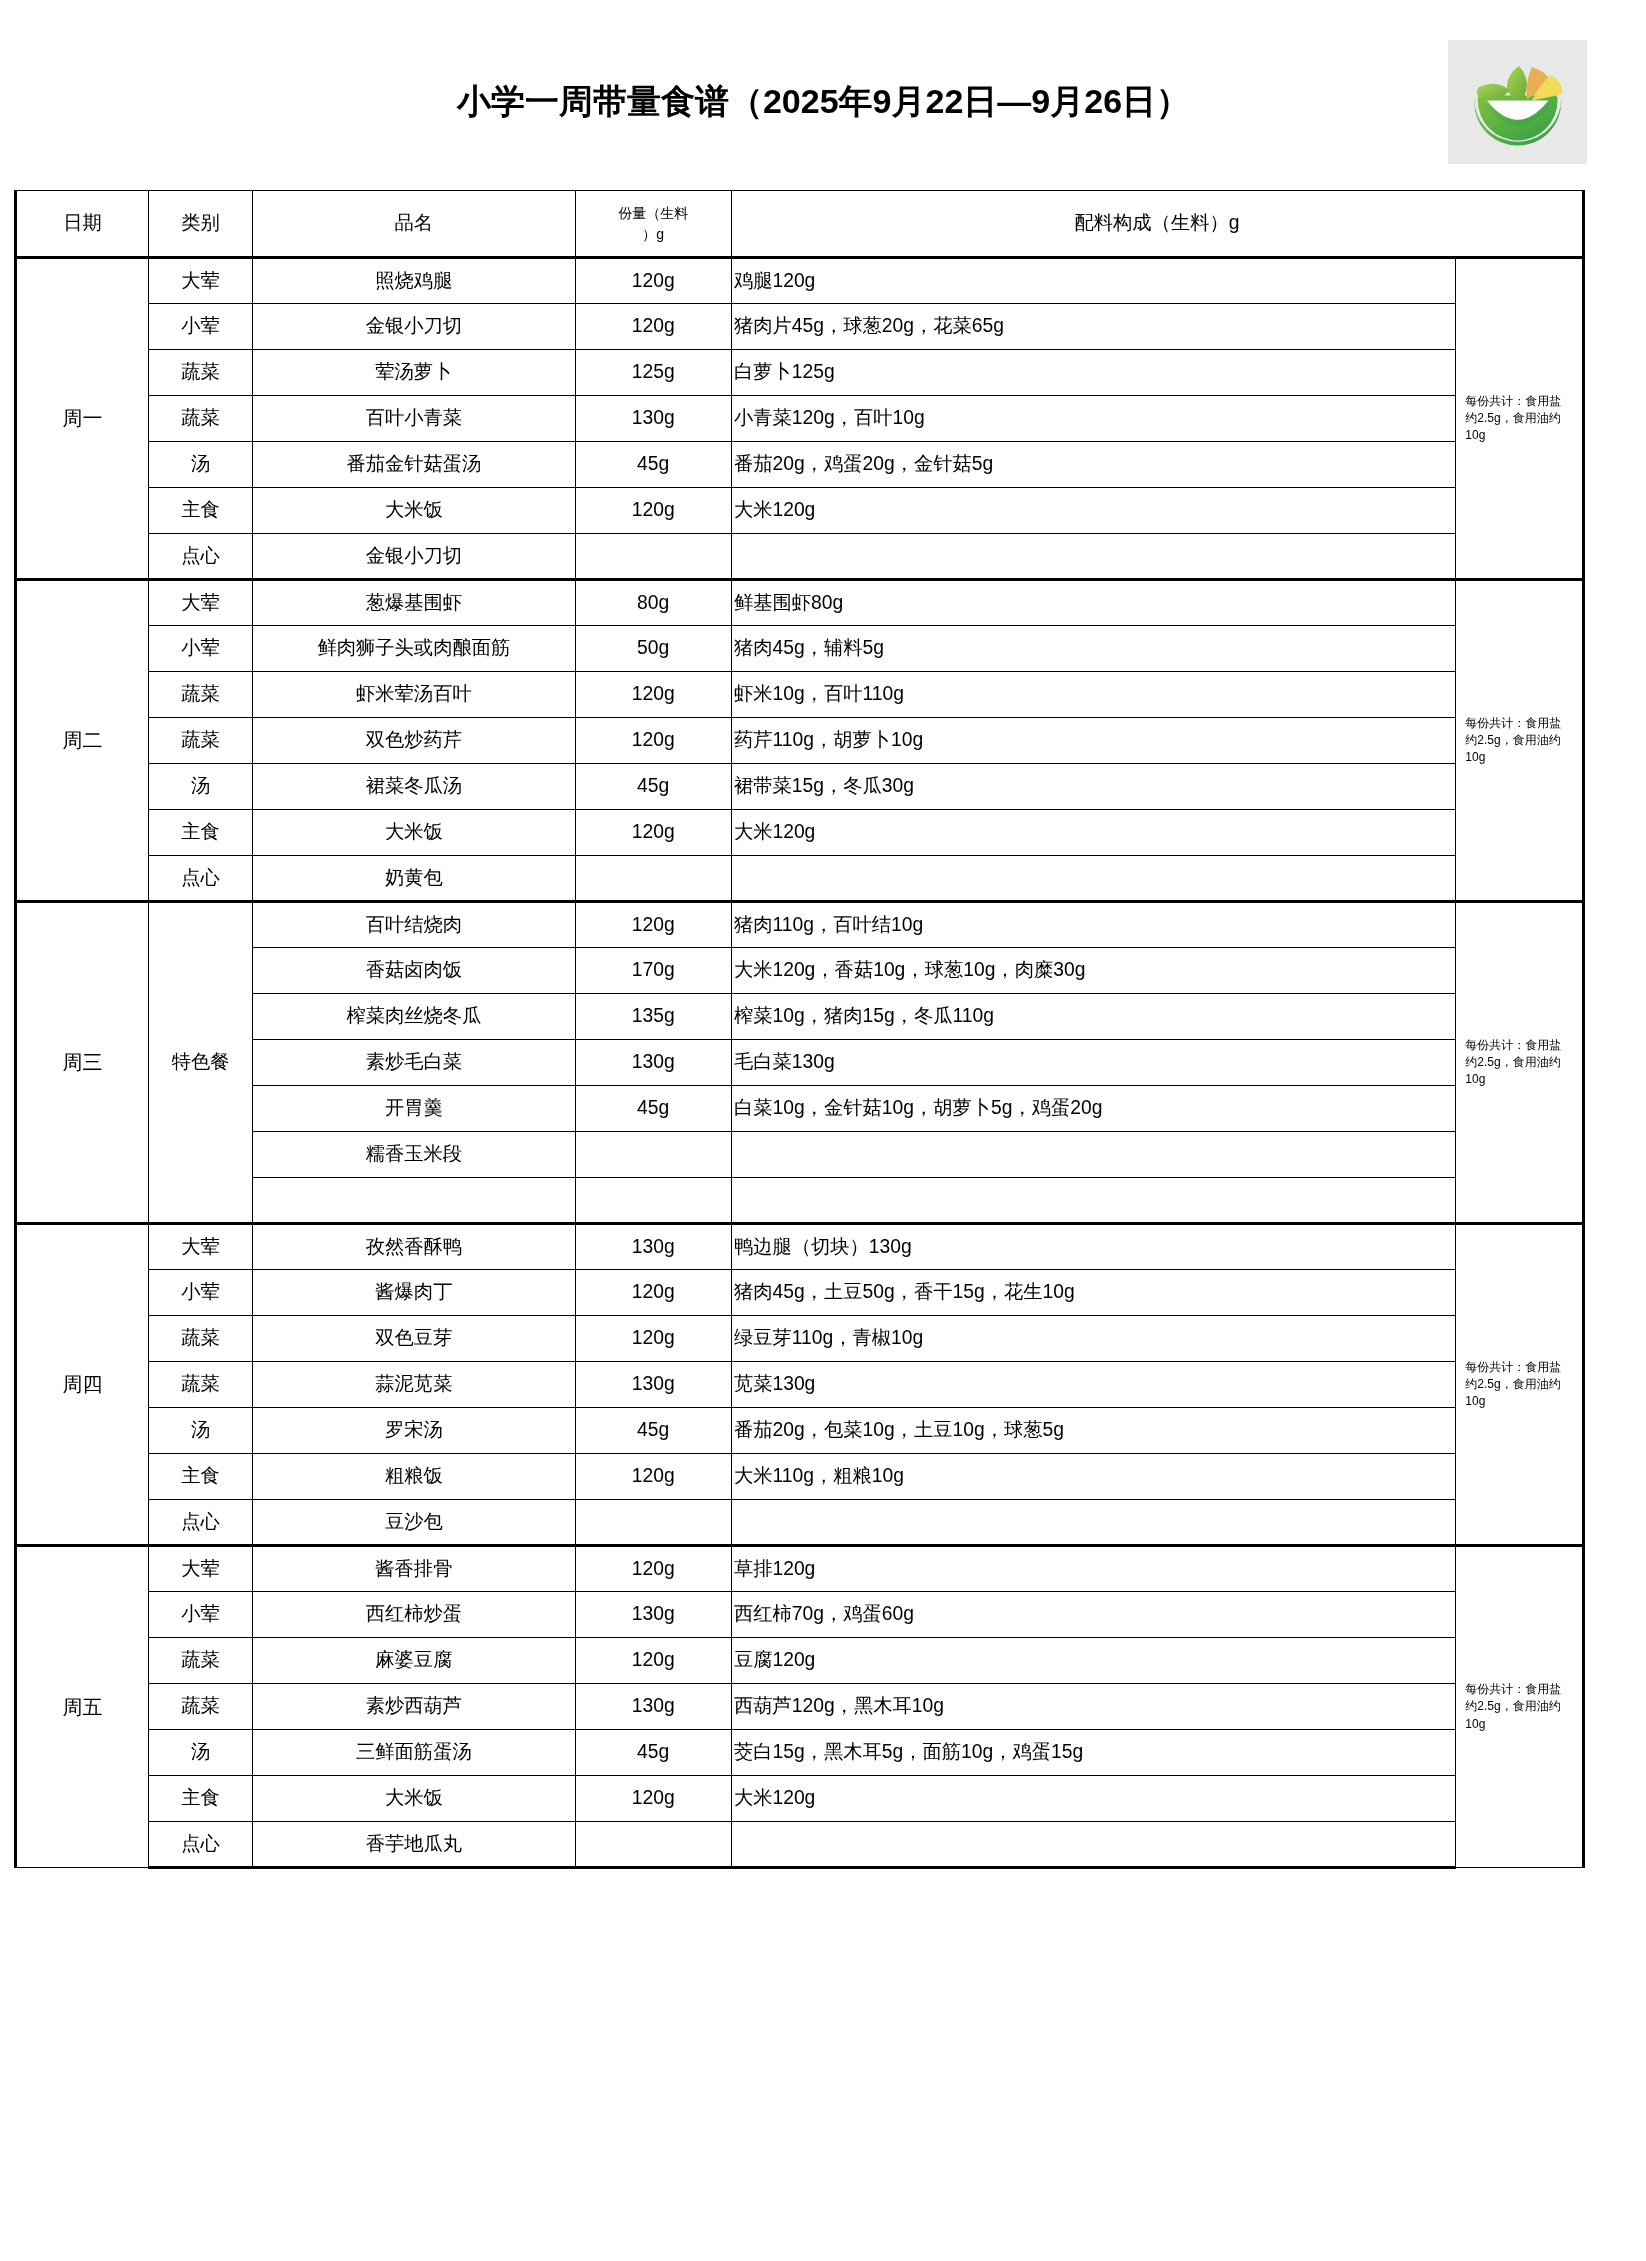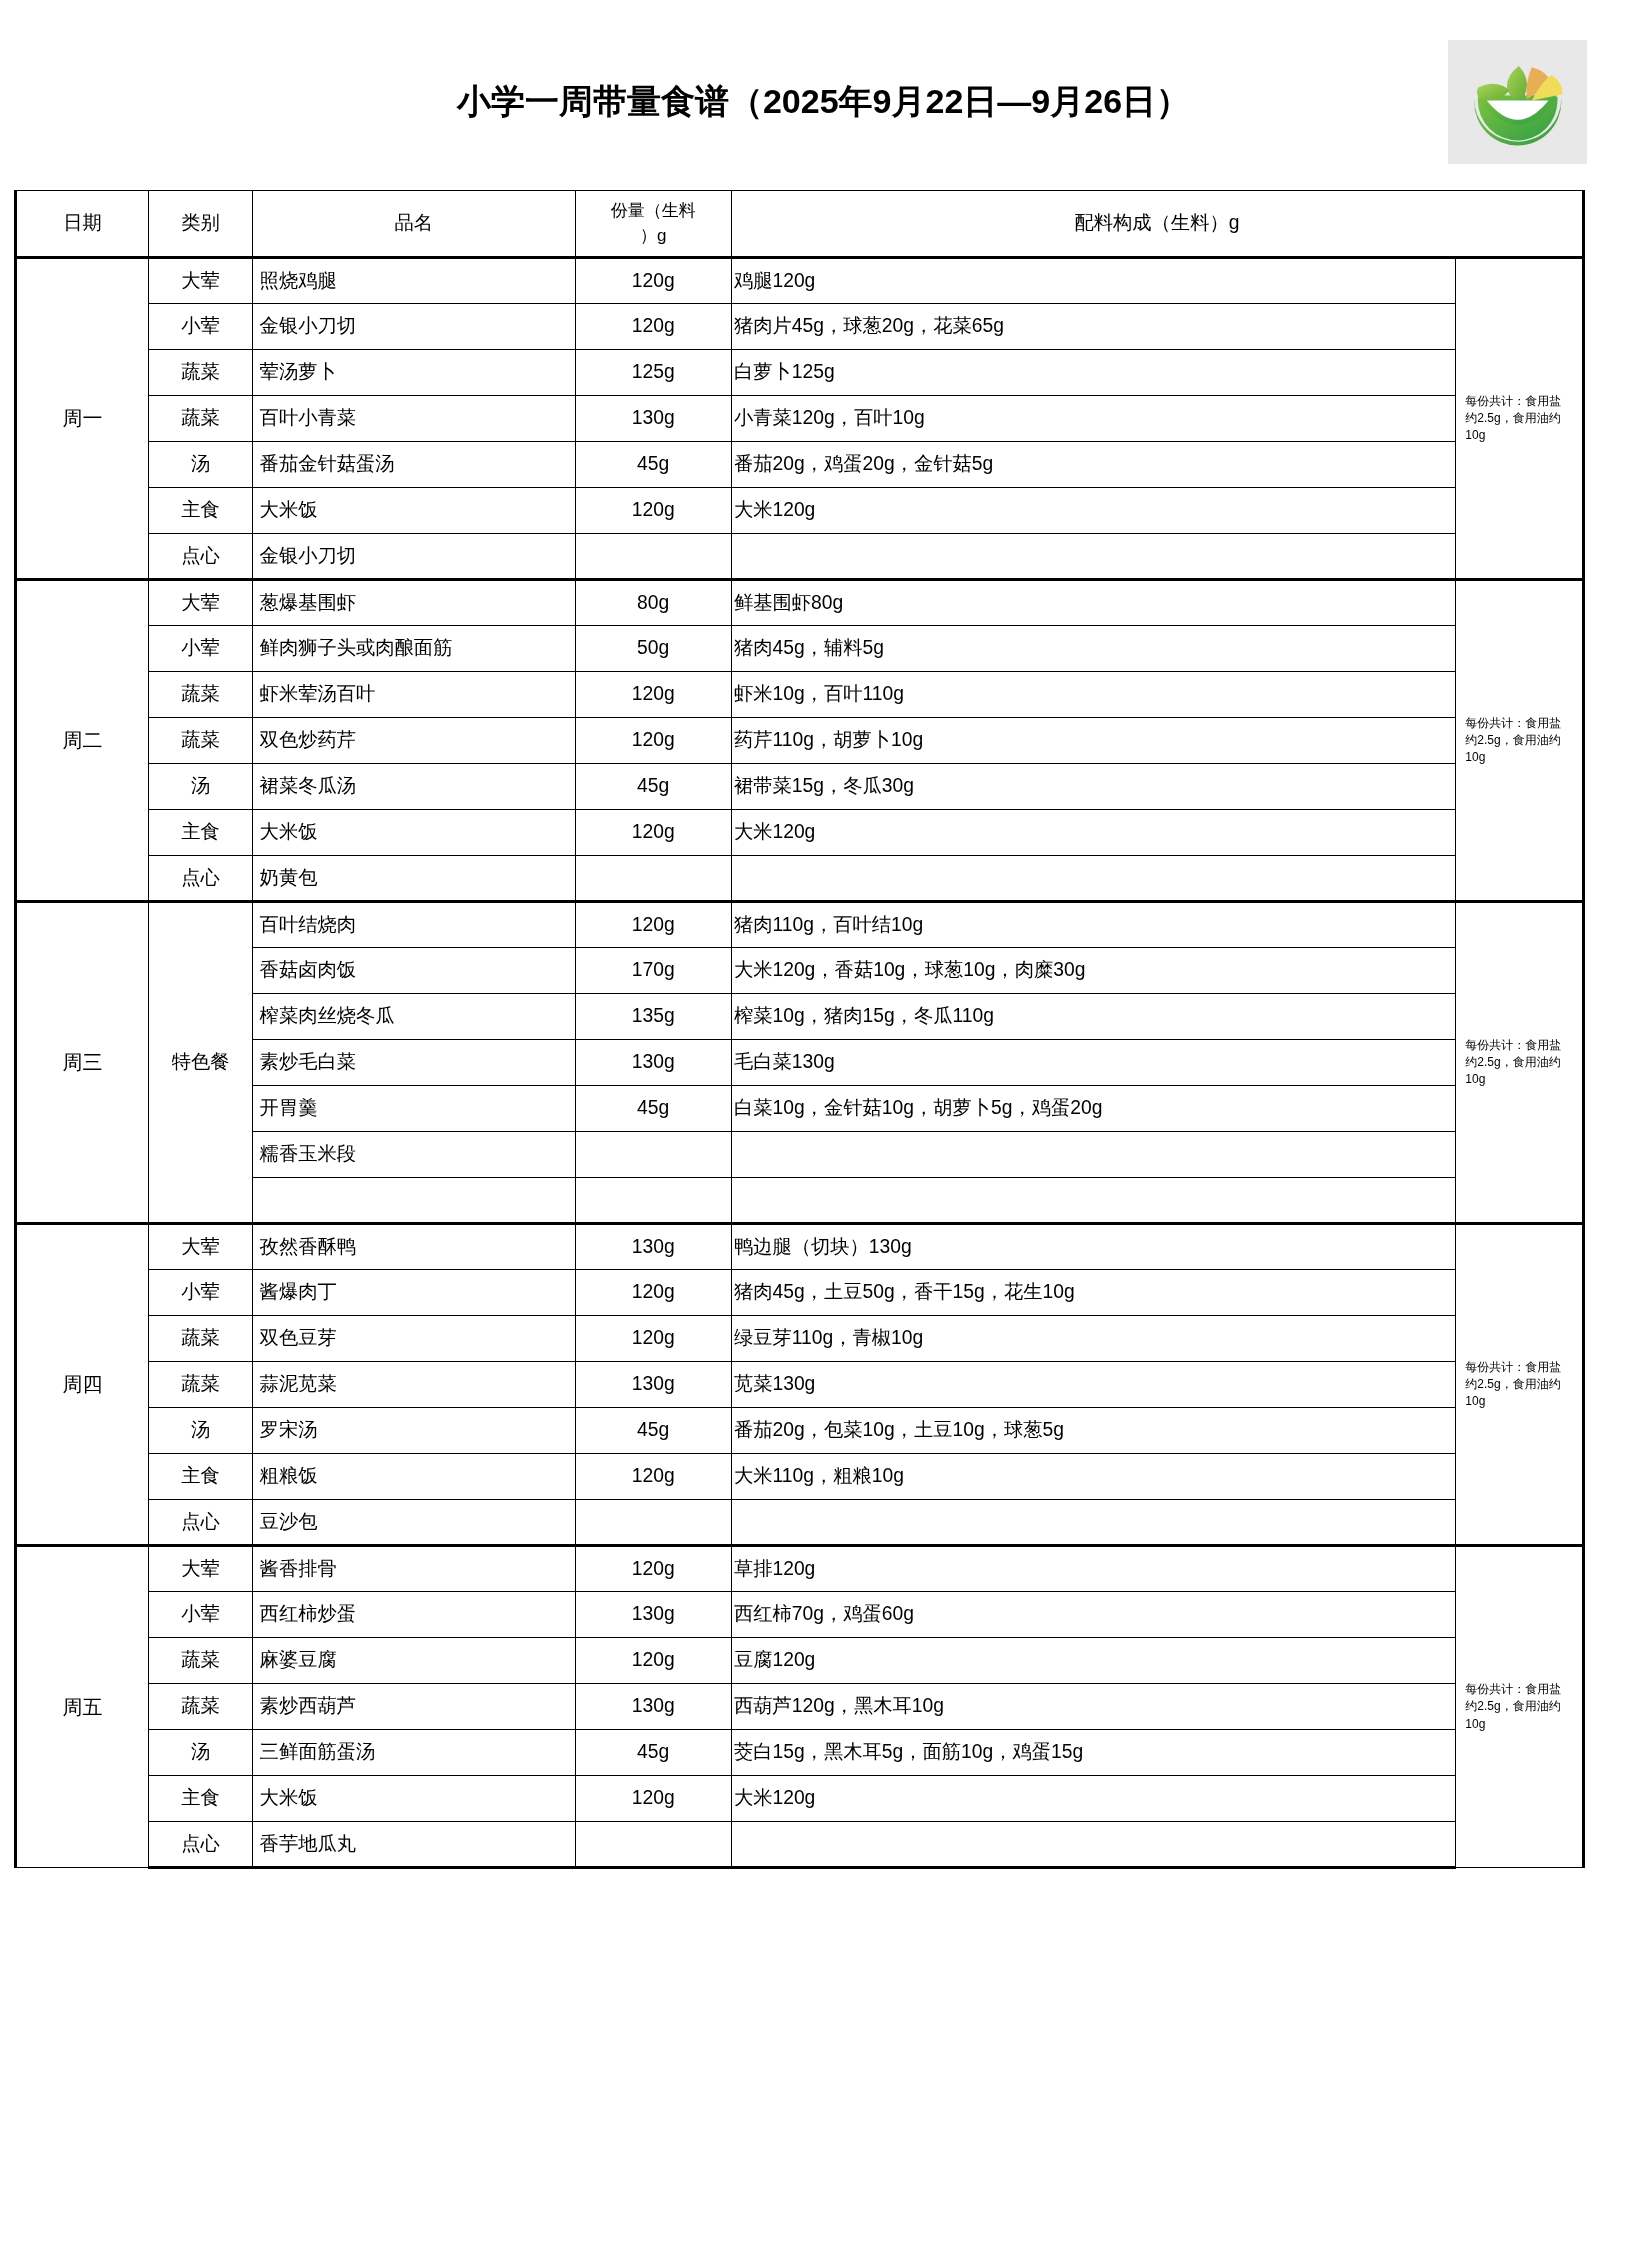--- a/index.html
+++ b/index.html
@@ -84,33 +84,33 @@
   col.c-note  { width: 120px; }
 
   
   thead th {
     height: 67px;
     text-align: center;
     border-top: 3.2px solid #000;
     border-bottom: 3.2px solid #000;
     font-size: 19.3px;
   }
-  thead th.th-qty { font-size: 17px; line-height: 1.45; }
+  thead th.th-qty { font-size: 14px; line-height: 1.45; }
   thead th.th-ing { border-right: 3.2px solid #000; }
   thead th.th-date { border-left: 3.2px solid #000; }
 
   
   tbody td { height: 46px; }
   td.cell-date {
     text-align: center;
     border-left: 3.2px solid #000;
     font-size: 20px;
   }
   td.cell-cat  { text-align: center; }
-  td.cell-name { text-align: left; }
+  td.cell-name { text-align: center; }
   td.cell-qty  { text-align: center; }
   td.cell-ing  { text-align: left; padding-left: 2px; }
   td.cell-note {
     text-align: left;
     border-right: 3.2px solid #000;
     font-size: 12px;
     line-height: 1.42;
     padding: 5.2px 9px;
     vertical-align: middle;
   }

